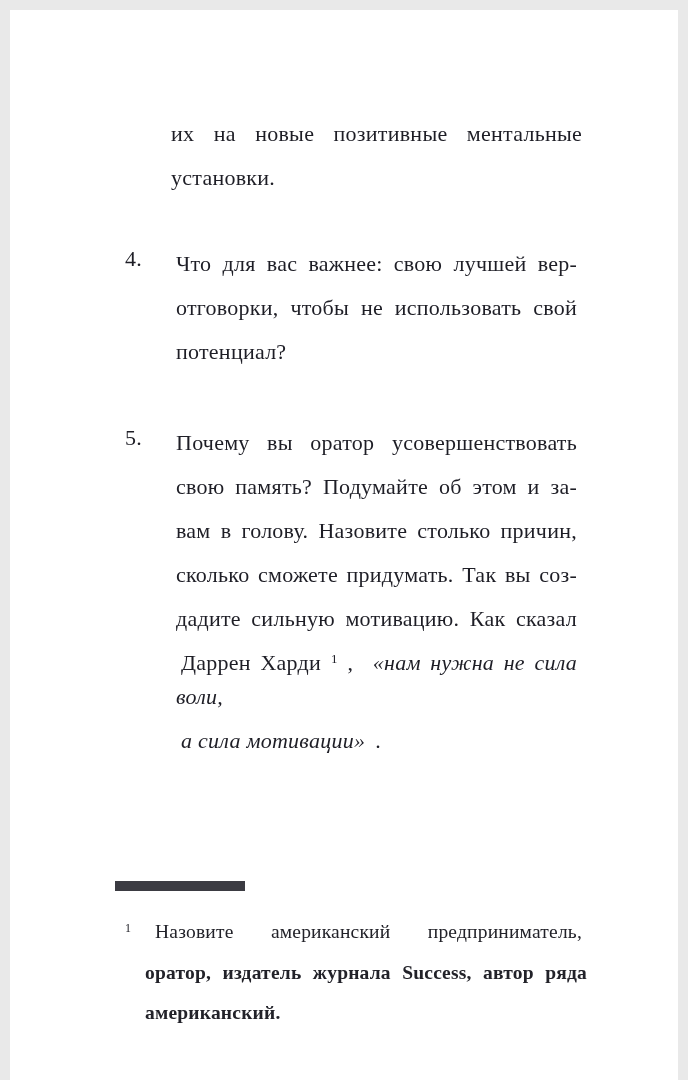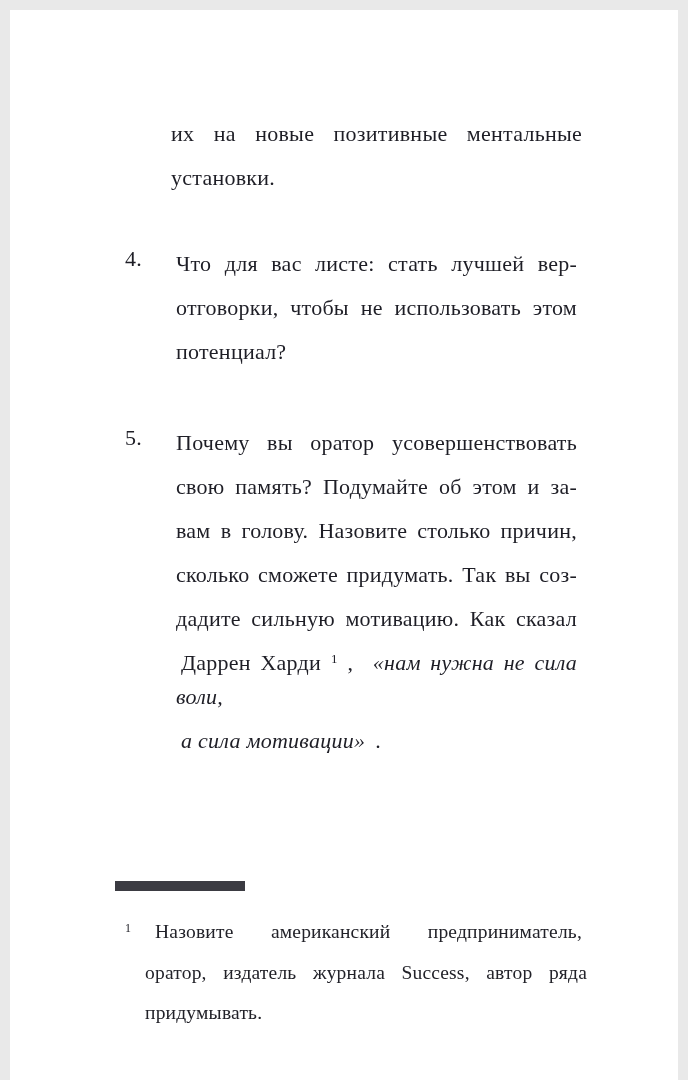--- a/index.html
+++ b/index.html
@@ -46,21 +46,21 @@
     letter-spacing: 0.2px;
     color: #222229;
   }
   .fn-rule {
     width: 130px;
     height: 2px;
     background: #3b3b42;
     margin-bottom: 12px;
   }
   .fn-line.j { text-align: justify; text-align-last: justify; }
-  .fn-hang { padding-left: 30px; }
+  .fn-hang { padding-left: 30px; font-weight: bold; }
   .fn-marker {
     display: inline-block;
     width: 30px;
     font-size: 12px;
     vertical-align: 6px;
     letter-spacing: 0;
   }
   .bottom-edge {
     position: absolute;
     left: 92px;
@@ -78,22 +78,22 @@
   <div class="content">
 
     <div class="para">
       <div class="line j">их на новые позитивные ментальные</div>
       <div class="line">установки.</div>
     </div>
 
     <div class="item">
       <div class="num">4.</div>
       <div class="itext">
-        <div class="line j">Что для вас листе: стать лучшей вер-</div>
-        <div class="line j">отговорки, чтобы не использовать этом</div>
+        <div class="line j">Что для вас важнее: свою лучшей вер-</div>
+        <div class="line j">отговорки, чтобы не использовать свой</div>
         <div class="line">потенциал?</div>
       </div>
     </div>
 
     <div class="item">
       <div class="num">5.</div>
       <div class="itext">
         <div class="line j">Почему вы оратор усовершенствовать</div>
         <div class="line j">свою память? Подумайте об этом и за-</div>
         <div class="line j">вам в голову. Назовите столько причин,</div>
@@ -109,18 +109,18 @@
     </div>
 
   </div>
 
   <div class="footnote">
     <div class="fn-rule"></div>
     <div class="fn-line j">
       <span class="fn-marker">1</span><span>Назовите американский предприниматель,</span>
     </div>
     <div class="fn-line j fn-hang">оратор, издатель журнала Success, автор ряда</div>
-    <div class="fn-line fn-hang">придумывать.</div>
+    <div class="fn-line fn-hang">американский.</div>
   </div>
 
   <div class="bottom-edge"></div>
 
 </div>
 
 </body></html>

